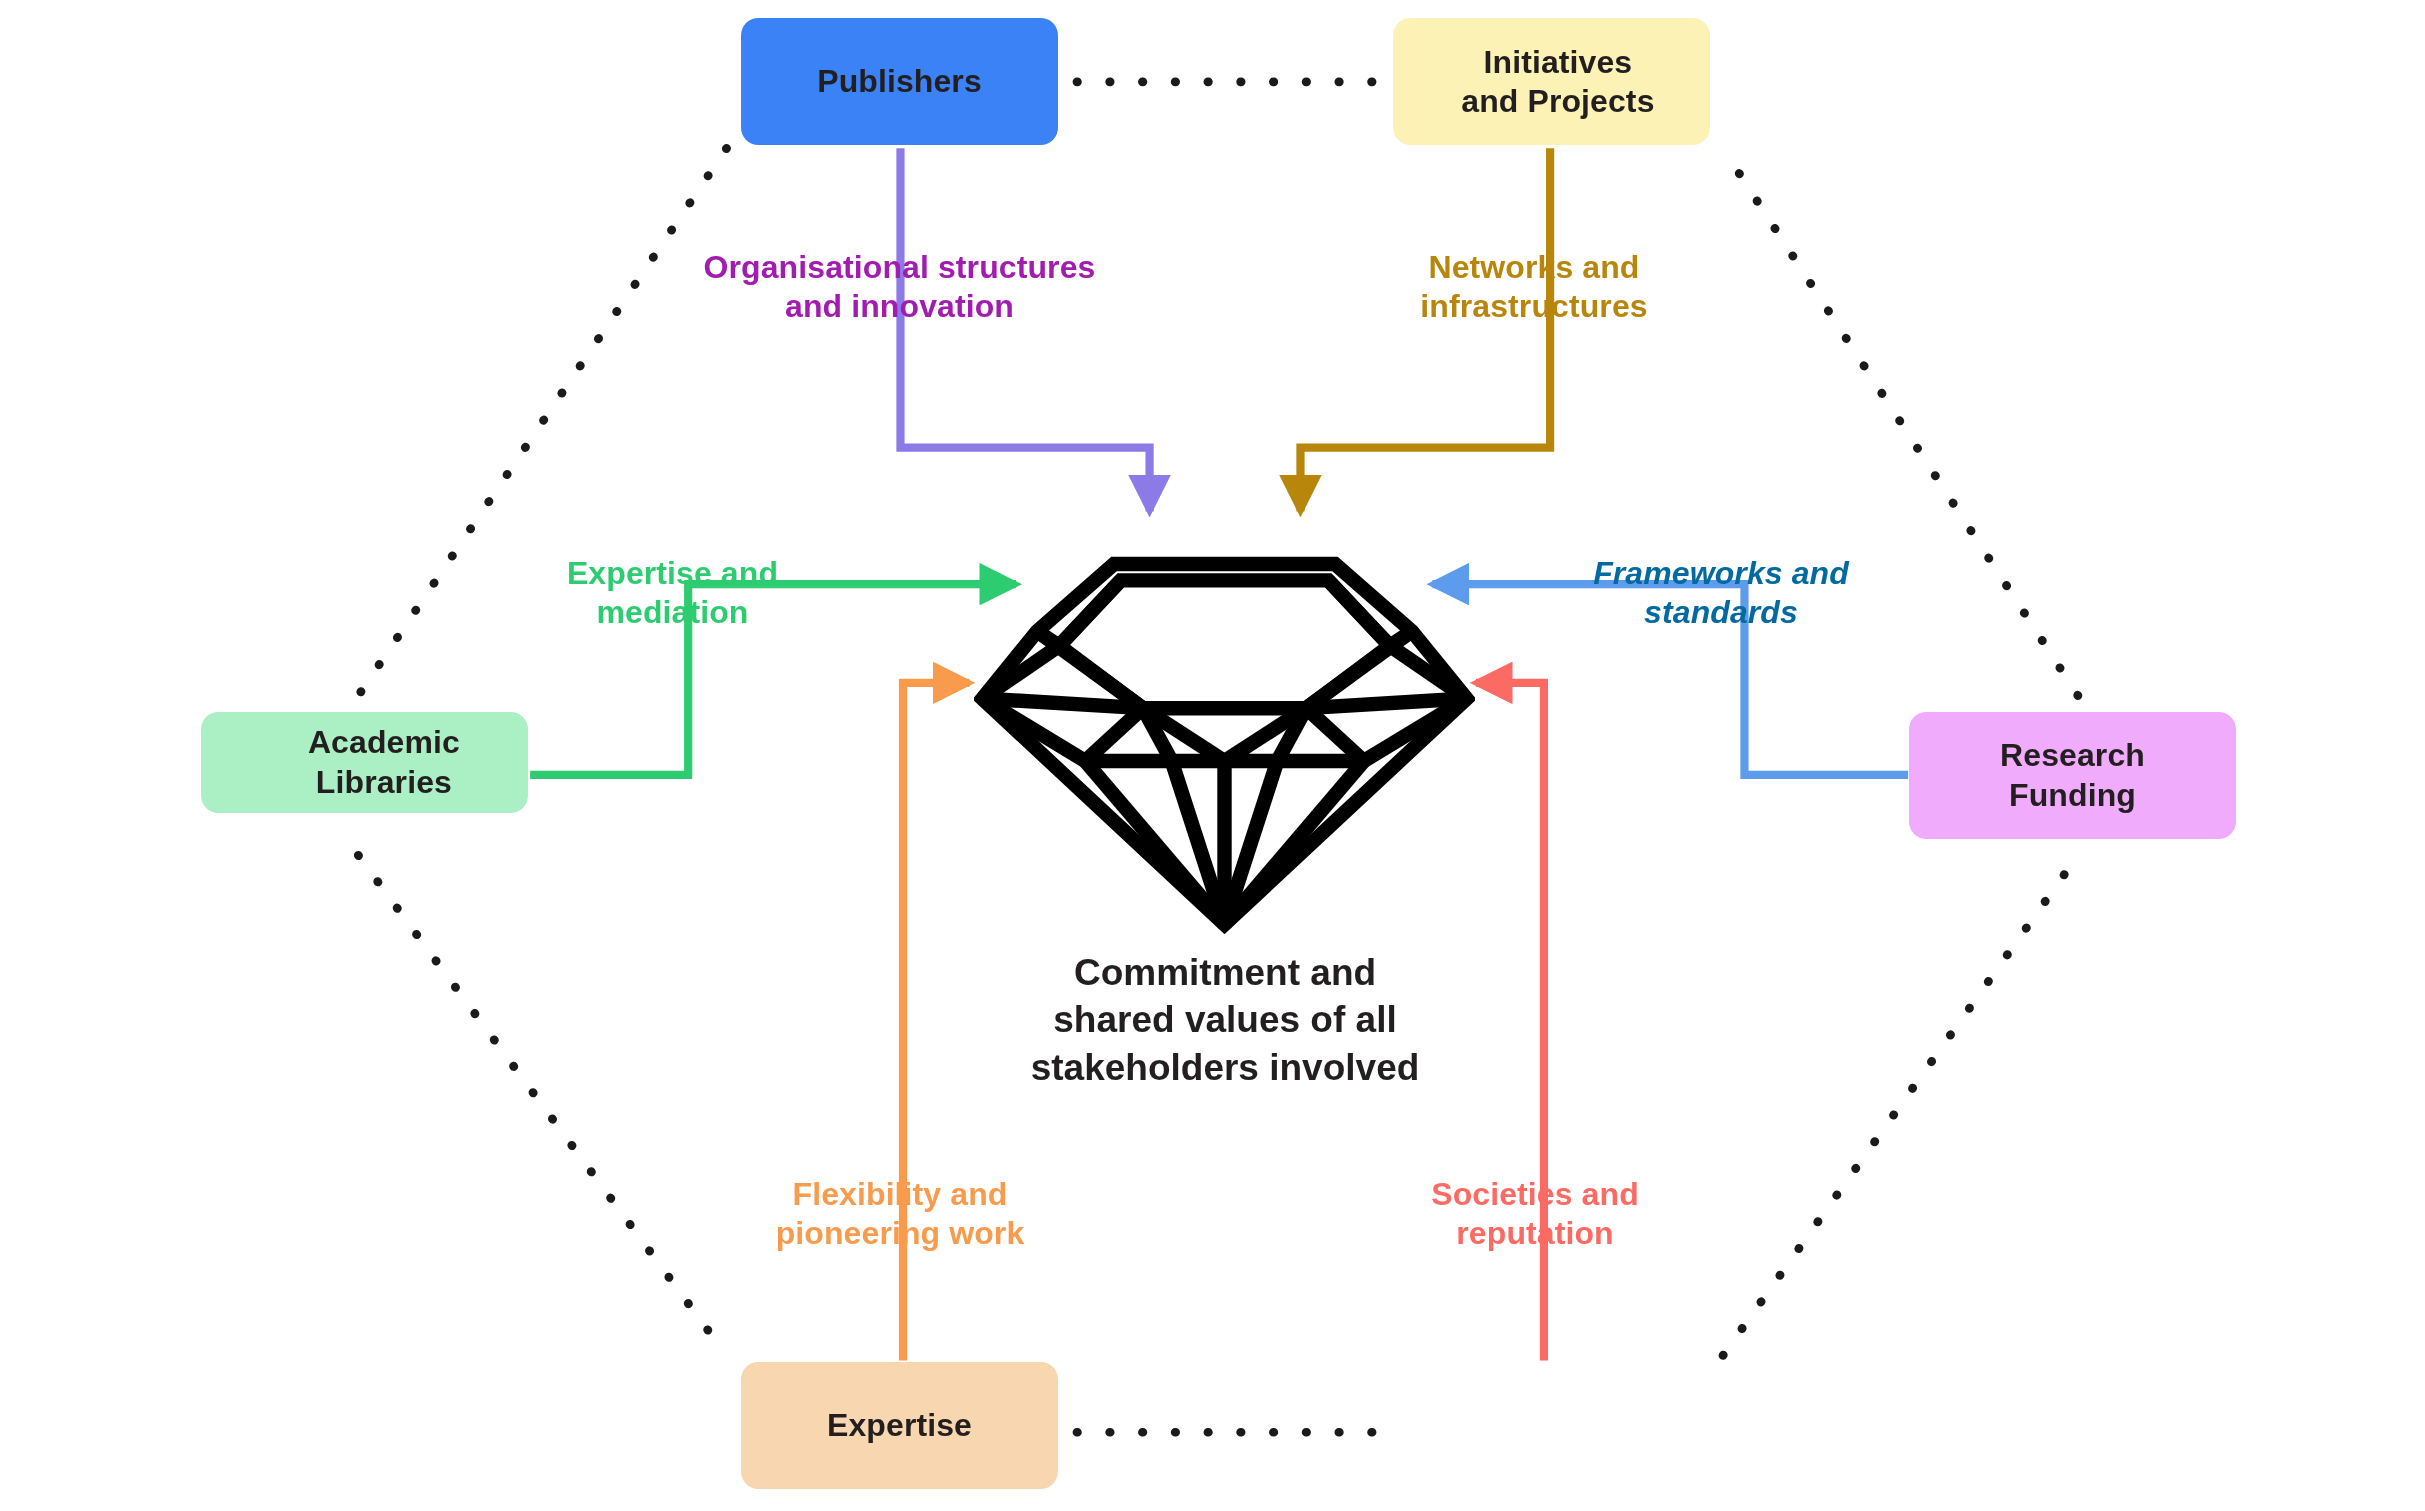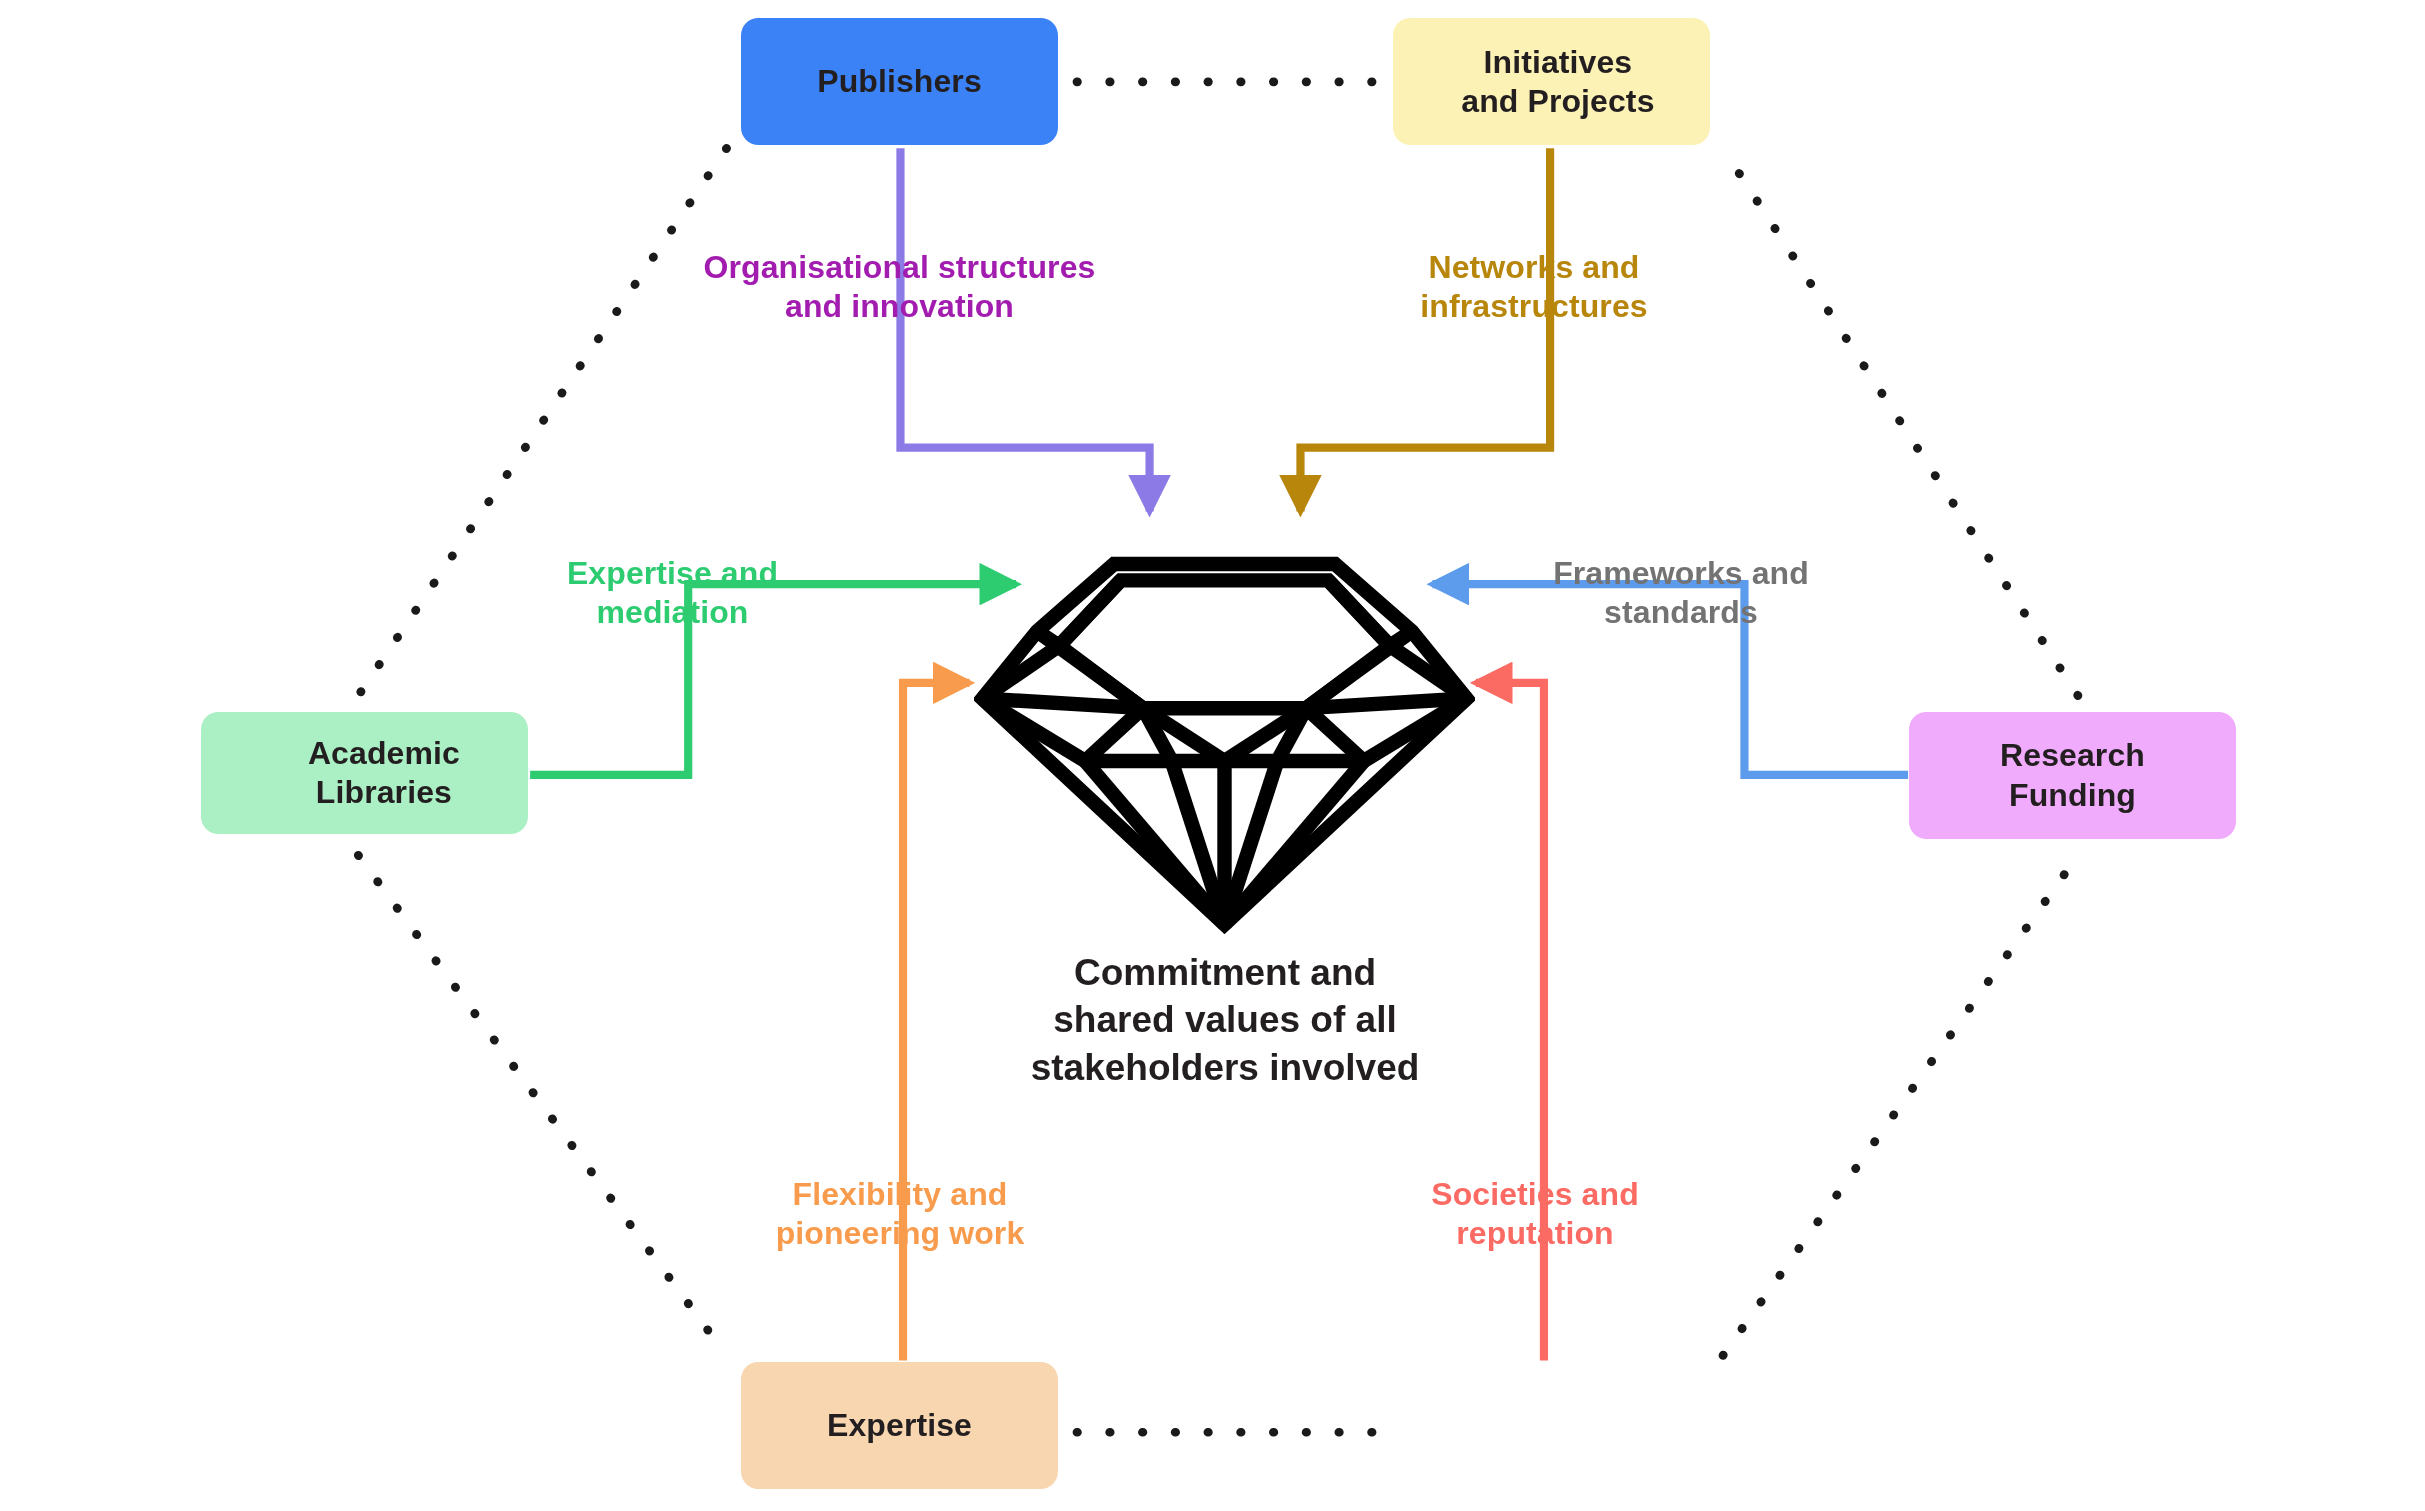--- a/index.html
+++ b/index.html
@@ -159,21 +159,21 @@
 
   <div class="node" style="left:741px; top:18.4px; width:317px; height:127px; background:#3b82f6;">
     <span>Publishers</span>
   </div>
 
   <div class="node" style="left:1393px; top:18.4px; width:317px; height:127px; background:#fdf2b6;padding-left:22px;">
     <span>Initiatives
 and Projects</span>
   </div>
 
-  <div class="node" style="left:201px; top:712px; width:327px; height:122px; background:#abf0c4;padding-left:48px;">
+  <div class="node" style="left:201px; top:712px; width:327px; height:101px; background:#abf0c4;padding-left:48px;">
     <span>Academic
 Libraries</span>
   </div>
 
   <div class="node" style="left:1909px; top:712px; width:327px; height:127px; background:#f0abfc;">
     <span>Research
 Funding</span>
   </div>
 
   <div class="node" style="left:741px; top:1362px; width:317px; height:127px; background:#f7d6b0;">
@@ -183,21 +183,21 @@
 
   <div class="edge-label" style="left:700px; top:248px; width:399px; color:#a21caf;">Organisational structures
 and innovation</div>
 
   <div class="edge-label" style="left:1391px; top:248px; width:286px; color:#b8860b;">Networks and
 infrastructures</div>
 
   <div class="edge-label" style="left:565px; top:554px; width:215px; color:#2ecc71;">Expertise and
 mediation</div>
 
-  <div class="edge-label" style="left:1538px; top:554px; width:286px; color:#737373;">Frameworks and
+  <div class="edge-label" style="left:1578px; top:554px; width:286px; color:#0369a1;font-style:italic;">Frameworks and
 standards</div>
 
   <div class="edge-label" style="left:757px; top:1175px; width:286px; color:#f89b4c;">Flexibility and
 pioneering work</div>
 
   <div class="edge-label" style="left:1402px; top:1175px; width:266px; color:#fb6a63;">Societies and
 reputation</div>
 
 </div>
 

